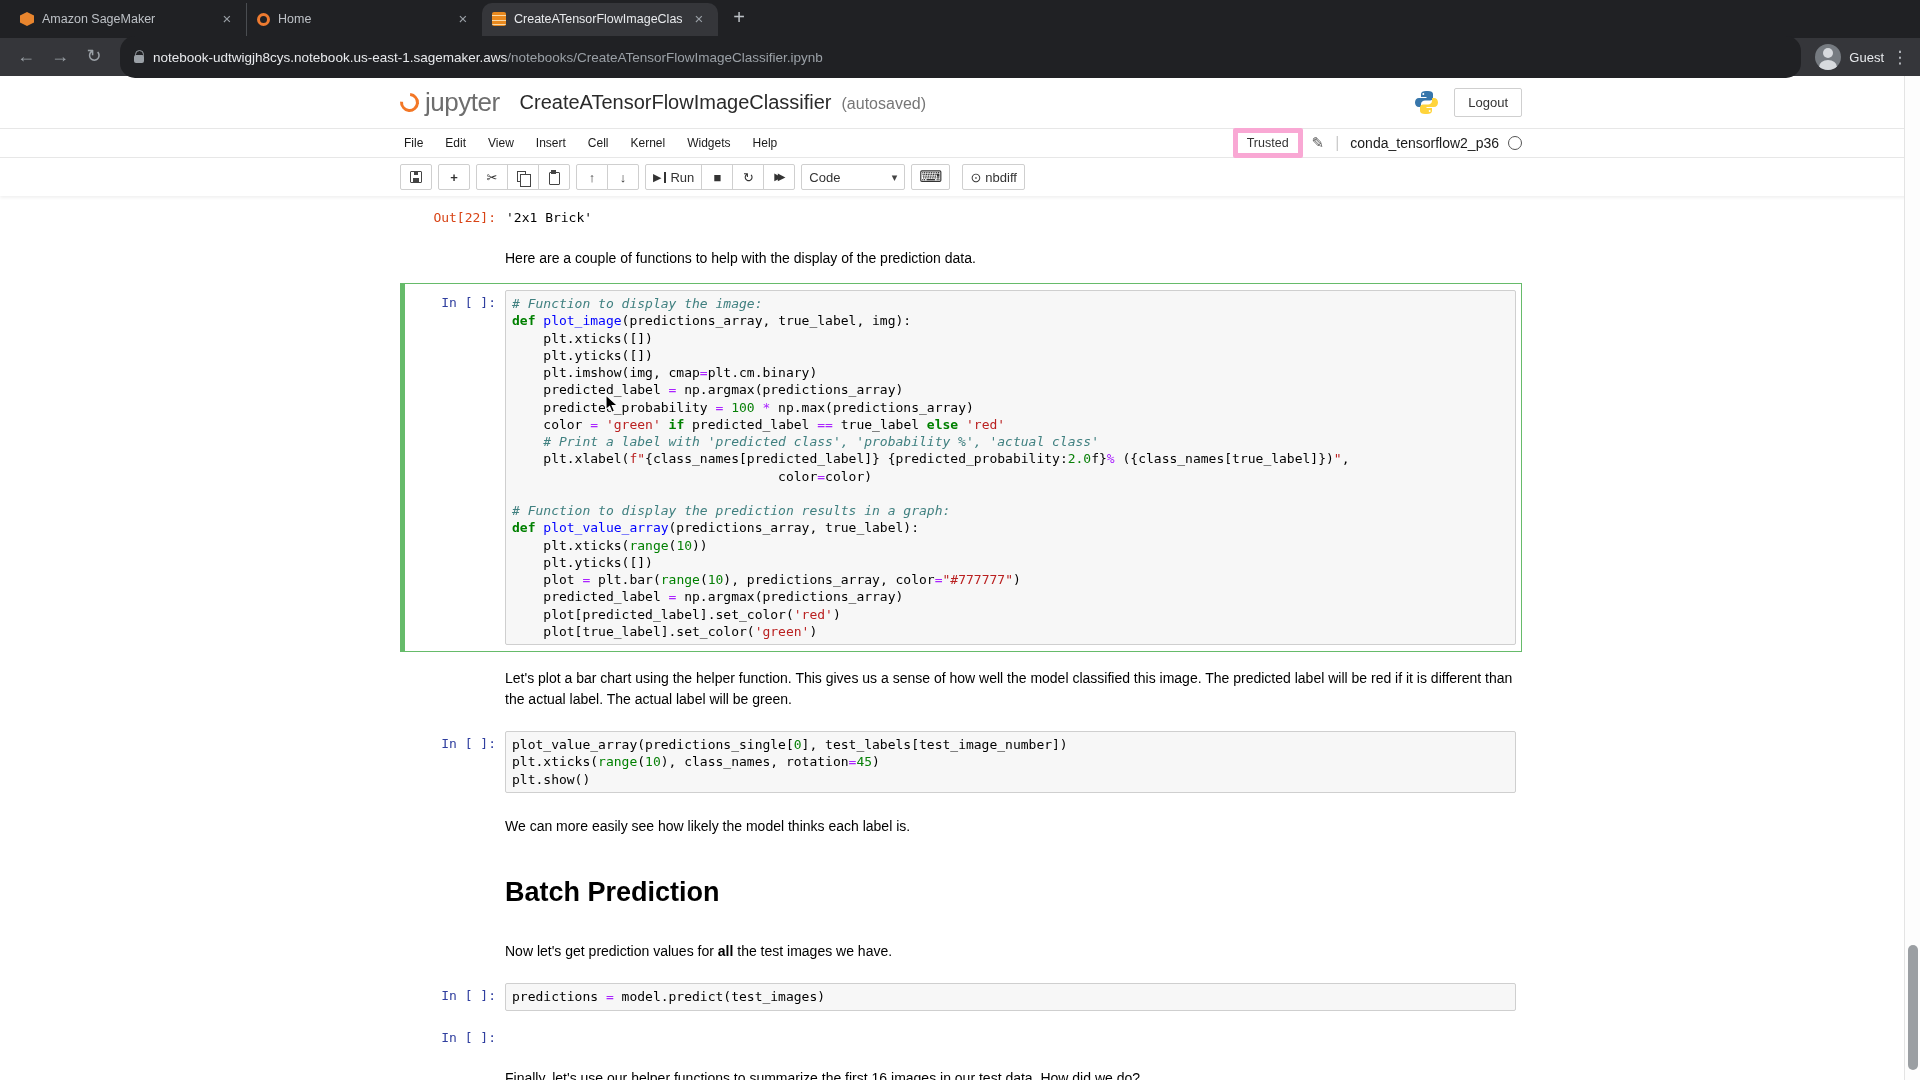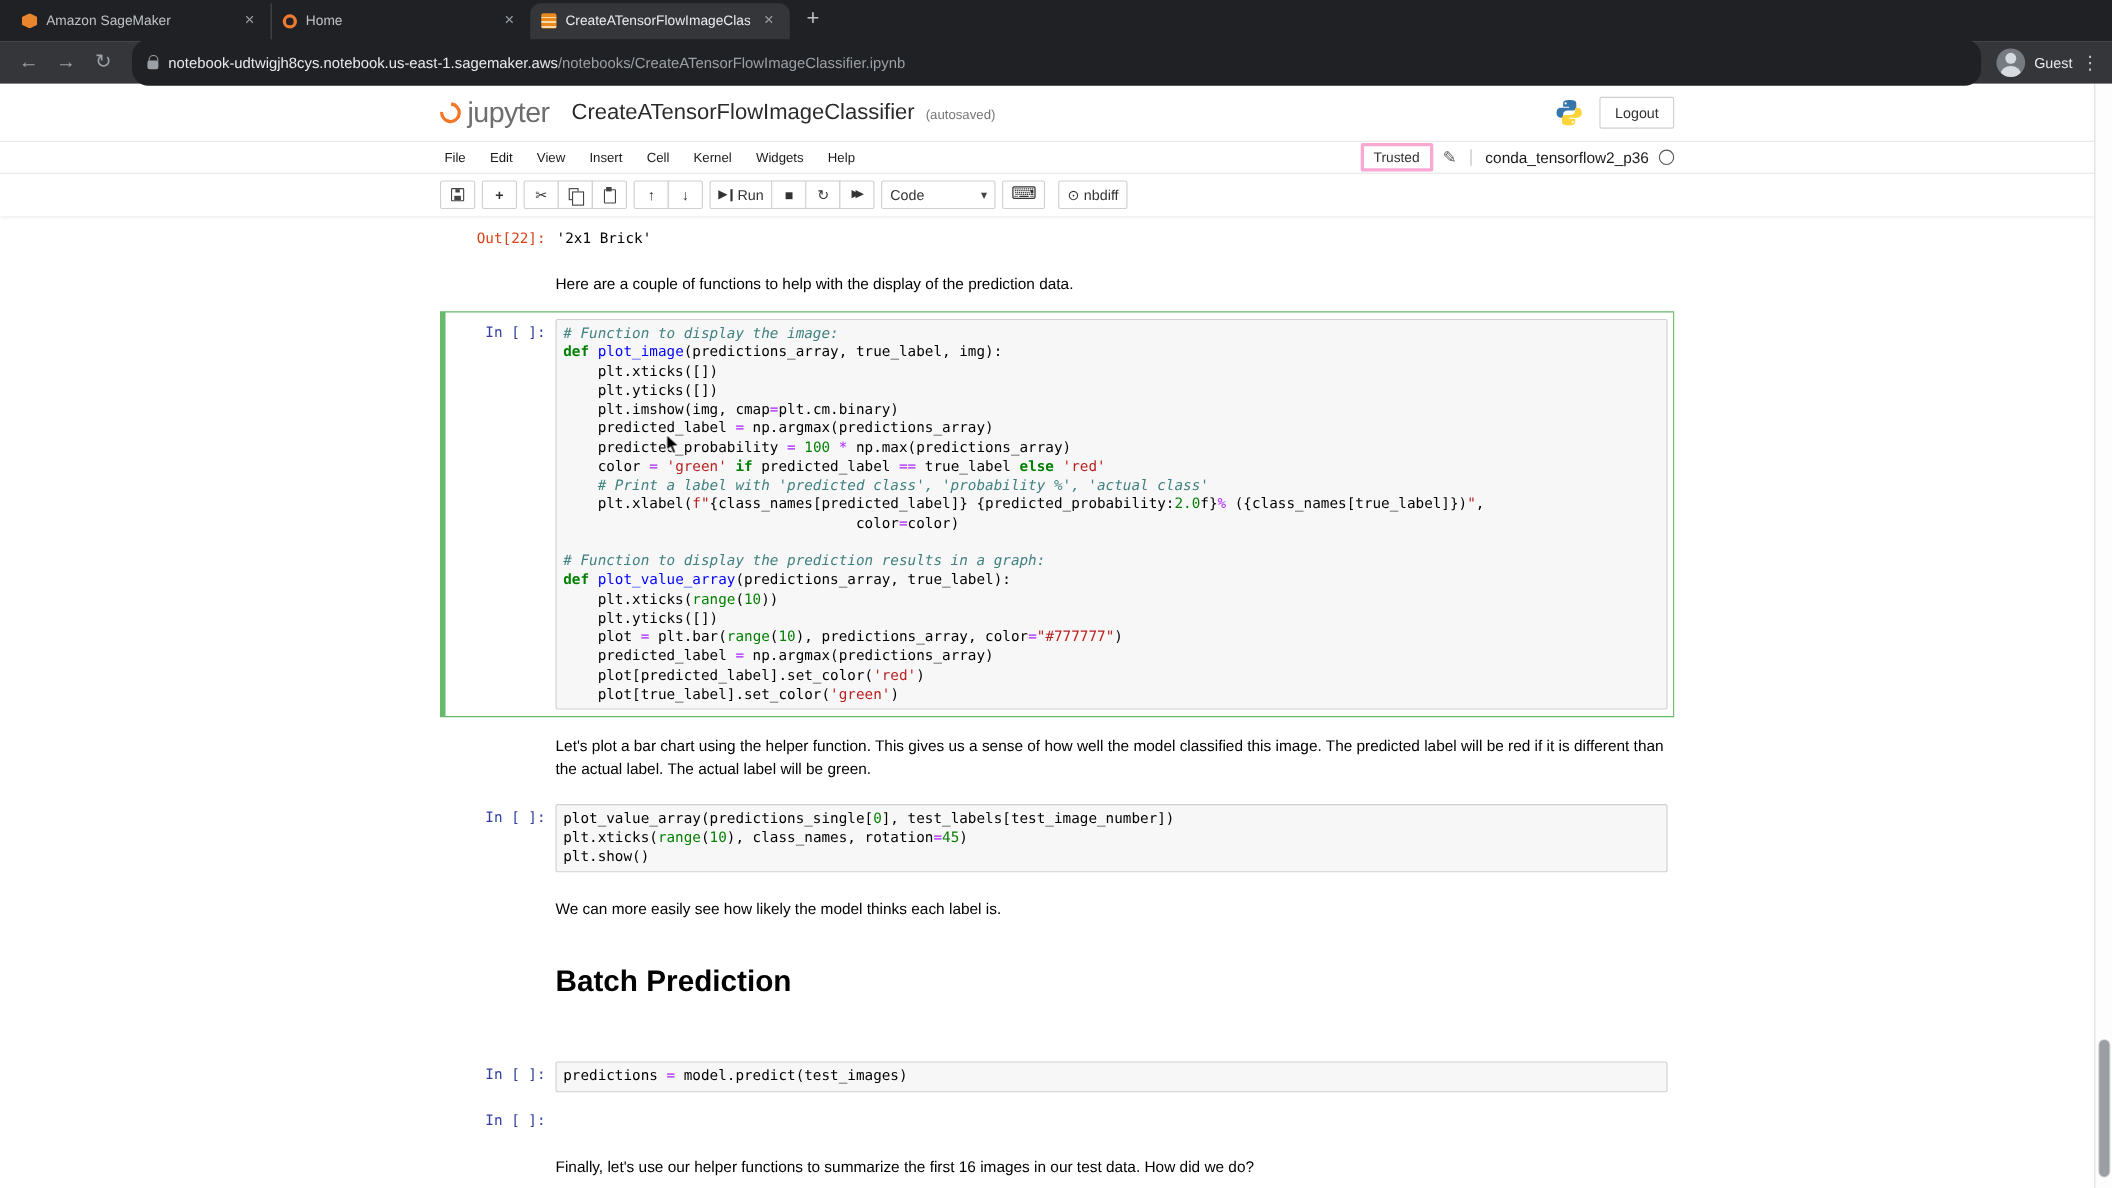--- a/index.html
+++ b/index.html
@@ -42,31 +42,31 @@
   .kebab { color:#bdc1c6; font-size:17px; width:20px; text-align:center; }
 
   
   .ninner { margin-left:400px; width:1122px; }
   .jheader { height:52px; display:flex; align-items:center; }
   .jheader .ninner { display:flex; align-items:center; }
   .jring { width:19px; height:19px; border-radius:50%; border:3.5px solid #f37726;
            border-top-color:transparent; transform:rotate(-40deg); margin-right:6px; }
   .jlogo-text { font-size:26px; color:#6e6e6e; letter-spacing:-0.5px; }
   .jtitle { font-size:20px; color:#2a2a2a; font-weight:500; margin-left:20px; }
-  .jautosave { font-size:12px; color:#767676; margin-left:10px; margin-top:4px; }
+  .jautosave { font-size:16px; color:#767676; margin-left:10px; margin-top:4px; }
   .jheader-right { margin-left:auto; display:flex; align-items:center; gap:14px; }
   .logout-btn { border:1px solid #cfcfcf; background:#fff; color:#333; font-size:13px;
                 padding:6px 13px; border-radius:2px; font-family:inherit; }
 
   .jmenubar { height:30px; border-top:1px solid #e7e7e7; border-bottom:1px solid #e7e7e7; }
   .jmenubar .ninner { height:100%; display:flex; align-items:center; }
   .menu-item { font-size:12px; color:#1a1a1a; padding:0 11px; }
   .menu-item:first-child { padding-left:4px; }
   .menubar-right { margin-left:auto; display:flex; align-items:center; gap:9px; }
-  .trusted-btn { border:3px solid #f9a8d4; background:#fff; color:#333; font-size:12.5px;
+  .trusted-btn { border:5px solid #f9a8d4; background:#fff; color:#333; font-size:12.5px;
                  padding:3px 9px; border-radius:2px; font-family:inherit; }
   .pencil { color:#555; font-size:15px; }
   .vsep { color:#ccc; font-size:16px; margin:0 2px; }
   .kernel-name { font-size:14px; color:#1a1a1a; }
   .kernel-ind { width:14px; height:14px; border:1.5px solid #555; border-radius:50%; }
 
   .jtoolbar { height:38px; box-shadow:0 2px 3px rgba(0,0,0,0.06); }
   .jtoolbar .ninner { height:100%; display:flex; align-items:center; gap:6px; }
   .btn-group { display:flex; }
   .tbtn { height:26px; min-width:32px; display:flex; align-items:center; justify-content:center; gap:4px;
@@ -309,20 +309,21 @@
       <div class="md-body"><span>We can more easily see how likely the model thinks each label is.</span></div>
     </div>
     <div class="cell md heading">
       <div class="prompt"></div>
       <div class="md-body">
         <h2>Batch Prediction</h2>
       </div>
     </div>
     <div class="cell md">
       <div class="prompt"></div>
+      <div class="md-body"><span>Now let's get prediction values for </span><strong>all</strong><span> the test images we have.</span></div>
     </div>
     <div class="cell">
       <div class="prompt">In [ ]:</div>
       <div class="input-area">
         <pre class="code"><span class="cm-t">predictions </span><span class="cm-o">=</span><span class="cm-t"> model.predict(test_images)</span></pre>
       </div>
     </div>
     <div class="cell">
       <div class="prompt">In [ ]:</div>
     </div>

